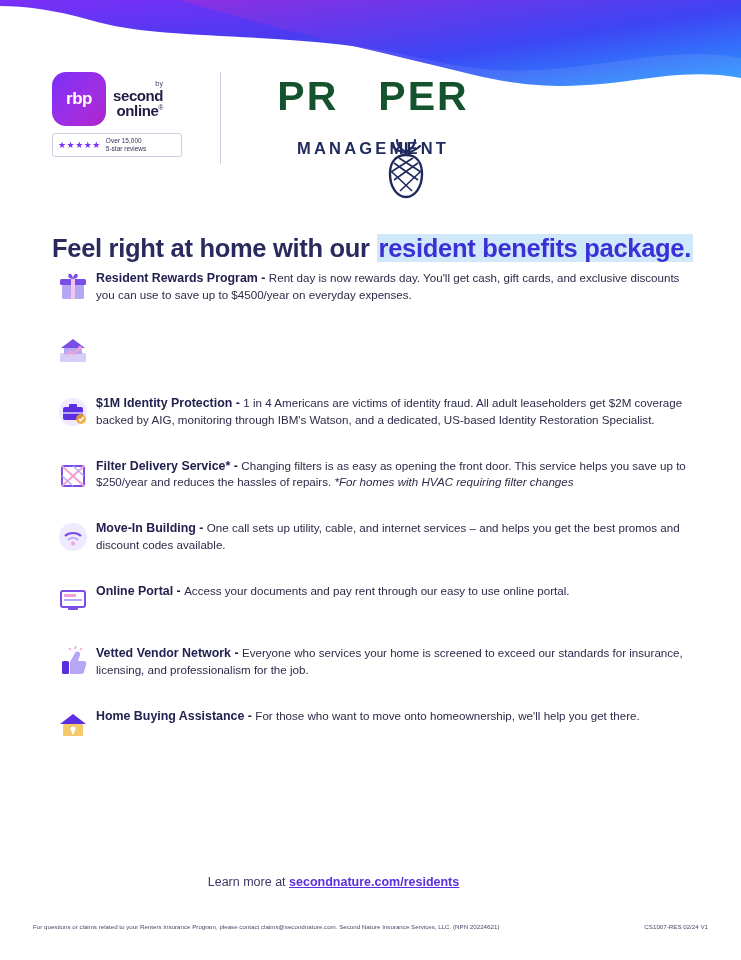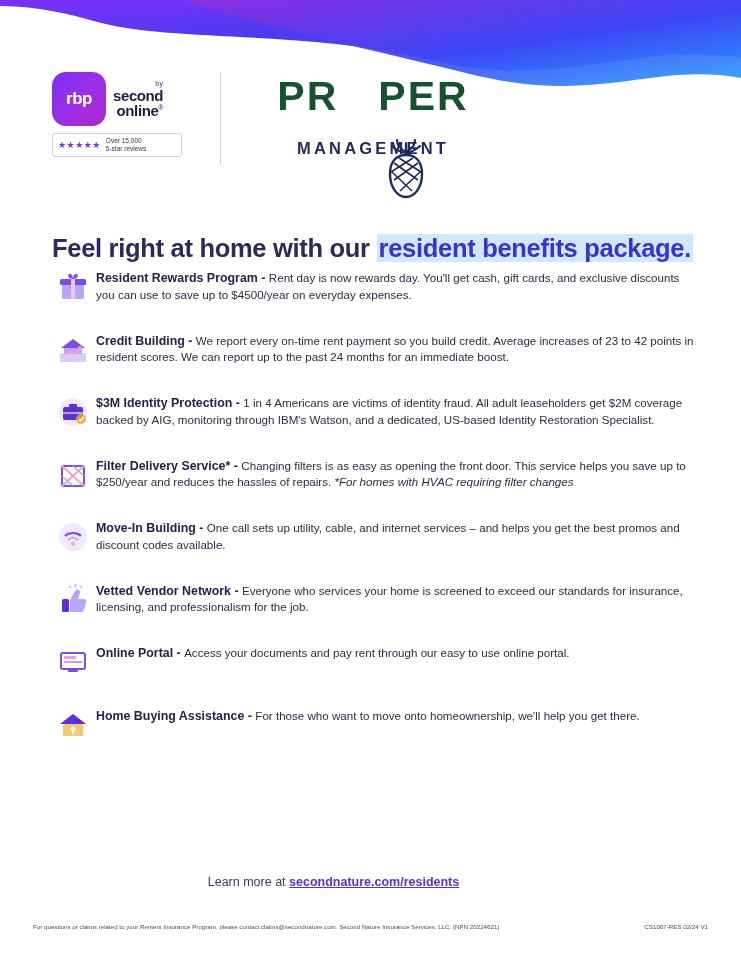--- a/index.html
+++ b/index.html
@@ -332,38 +332,35 @@
   <div class="benefit">
     <div class="benefit-icon">
       <svg width="34" height="34" viewBox="0 0 34 34">
         <rect x="4" y="20" width="26" height="9" rx="1.5" fill="#d8cdf7"></rect>
         <rect x="8" y="14" width="18" height="7" fill="#b6a7f5"></rect>
         <path d="M17 6 L29 15 L5 15 Z" fill="#7b4de8"></path>
         <path d="M10 22 L14 18 L18 21 L24 15" stroke="#f2a0d8" stroke-width="2" fill="none"></path>
         <circle cx="24" cy="15" r="2" fill="#f2a0d8"></circle>
       </svg>
     </div>
-    <div class="benefit-text">
-      <b>Credit Building</b><b> - </b><span>We report every on-time rent payment so you build credit. Average increases of 23 to 42 points in resident scores. We can report up to the past 24 months for an immediate boost.</span>
-    </div>
   </div>
 
   <div class="benefit">
     <div class="benefit-icon">
       <svg width="34" height="34" viewBox="0 0 34 34">
         <circle cx="17" cy="17" r="14" fill="#efeaff"></circle>
         <rect x="7" y="12" width="20" height="13" rx="2" fill="#5b2fe0"></rect>
         <rect x="13" y="9" width="8" height="4" rx="1" fill="#5b2fe0"></rect>
         <rect x="7" y="17" width="20" height="2" fill="#b6a7f5"></rect>
         <circle cx="25" cy="24" r="5" fill="#f5a623" opacity="0.85"></circle>
         <path d="M23 24 l1.5 1.6 L27.5 22" stroke="#fff" stroke-width="1.6" fill="none"></path>
       </svg>
     </div>
     <div class="benefit-text">
-      <b>$3M Identity Protection</b><b> - </b><span>1 in 4 Americans are victims of identity fraud. All adult leaseholders get $2M coverage backed by AIG, monitoring through IBM's Watson, and a dedicated, US-based Identity Restoration Specialist.</span>
+      <b>$1M Identity Protection</b><b> - </b><span>1 in 4 Americans are victims of identity fraud. All adult leaseholders get $2M coverage backed by AIG, monitoring through IBM's Watson, and a dedicated, US-based Identity Restoration Specialist.</span>
     </div>
   </div>
 
   <div class="benefit">
     <div class="benefit-icon">
       <svg width="34" height="34" viewBox="0 0 34 34">
         <rect x="6" y="8" width="22" height="20" rx="2" fill="none" stroke="#7b4de8" stroke-width="2"></rect>
         <path d="M6 8 L28 28 M28 8 L6 28" stroke="#f2a0d8" stroke-width="2"></path>
         <path d="M17 8 L28 18 M6 18 L17 28" stroke="#b6a7f5" stroke-width="1.4"></path>
       </svg>
@@ -384,47 +381,47 @@
       </svg>
     </div>
     <div class="benefit-text">
       <b>Move-In Building</b><b> - </b><span>One call sets up utility, cable, and internet services – and helps you get the best promos and discount codes available.</span>
     </div>
   </div>
 
   <div class="benefit">
     <div class="benefit-icon">
       <svg width="34" height="34" viewBox="0 0 34 34">
-        <rect x="6" y="16" width="7" height="13" rx="1.5" fill="#5b2fe0"></rect>
-        <path d="M14 17 L19 8 C21 5 25 7 24 10 L22 16 L28 16 C30 16 31 18 30 20 L28 27 C27.5 28.4 26.4 29 25 29 L14 29 Z" fill="#b6a7f5"></path>
-        <path d="M19 4 L20 1 M24 5 L26 3 M15 5 L13 3" stroke="#f2a0d8" stroke-width="1.6"></path>
-      </svg>
-    </div>
-    <div class="benefit-text">
-      <b>Vetted Vendor Network</b><b> - </b><span>Everyone who services your home is screened to exceed our standards for insurance, licensing, and professionalism for the job.</span>
-    </div>
-  </div>
-
-  <div class="benefit">
-    <div class="benefit-icon">
-      <svg width="34" height="34" viewBox="0 0 34 34">
         <rect x="5" y="8" width="24" height="16" rx="2" fill="none" stroke="#7b4de8" stroke-width="2"></rect>
         <rect x="8" y="11" width="12" height="3" fill="#f2a0d8"></rect>
         <rect x="8" y="16" width="18" height="2" fill="#b6a7f5"></rect>
         <rect x="12" y="24" width="10" height="3" rx="1" fill="#7b4de8"></rect>
       </svg>
     </div>
     <div class="benefit-text">
       <b>Online Portal</b><b> - </b><span>Access your documents and pay rent through our easy to use online portal.</span>
     </div>
   </div>
 
   <div class="benefit">
     <div class="benefit-icon">
       <svg width="34" height="34" viewBox="0 0 34 34">
+        <rect x="6" y="16" width="7" height="13" rx="1.5" fill="#5b2fe0"></rect>
+        <path d="M14 17 L19 8 C21 5 25 7 24 10 L22 16 L28 16 C30 16 31 18 30 20 L28 27 C27.5 28.4 26.4 29 25 29 L14 29 Z" fill="#b6a7f5"></path>
+        <path d="M19 4 L20 1 M24 5 L26 3 M15 5 L13 3" stroke="#f2a0d8" stroke-width="1.6"></path>
+      </svg>
+    </div>
+    <div class="benefit-text">
+      <b>Vetted Vendor Network</b><b> - </b><span>Everyone who services your home is screened to exceed our standards for insurance, licensing, and professionalism for the job.</span>
+    </div>
+  </div>
+
+  <div class="benefit">
+    <div class="benefit-icon">
+      <svg width="34" height="34" viewBox="0 0 34 34">
         <path d="M17 6 L30 16 L4 16 Z" fill="#5b2fe0"></path>
         <rect x="7" y="16" width="20" height="12" rx="1.5" fill="#f5c96a"></rect>
         <circle cx="17" cy="21" r="2.6" fill="#fff"></circle>
         <rect x="16" y="21" width="2" height="5" fill="#fff"></rect>
       </svg>
     </div>
     <div class="benefit-text">
       <b>Home Buying Assistance</b><b> - </b><span>For those who want to move onto homeownership, we'll help you get there.</span>
     </div>
   </div>

